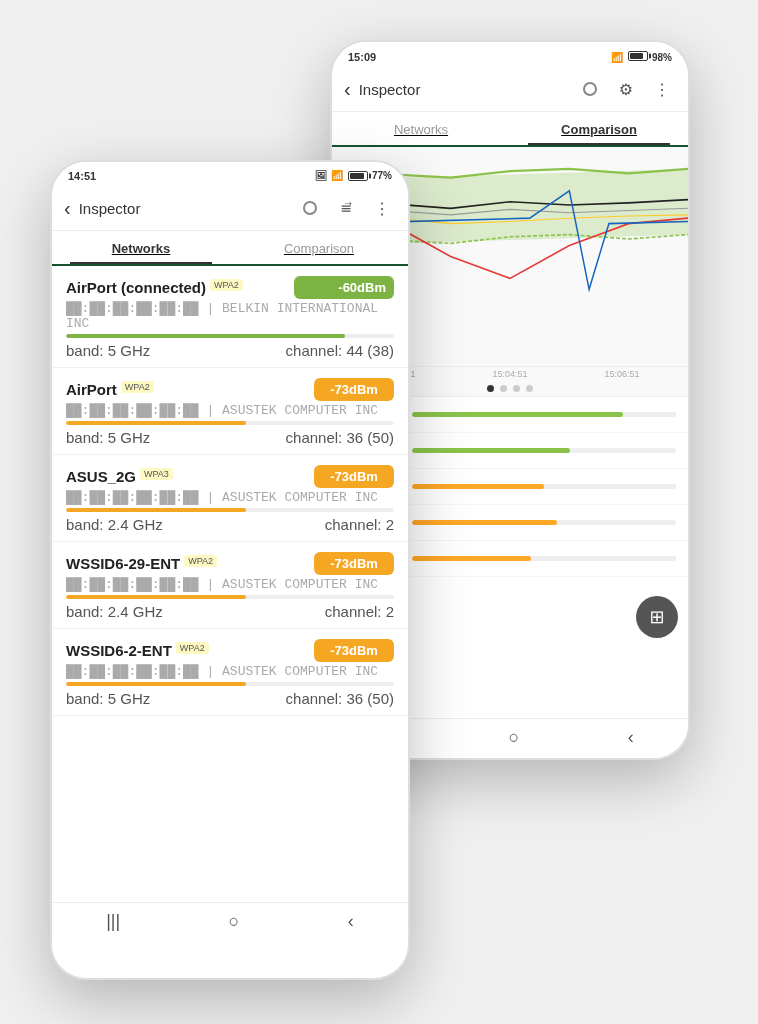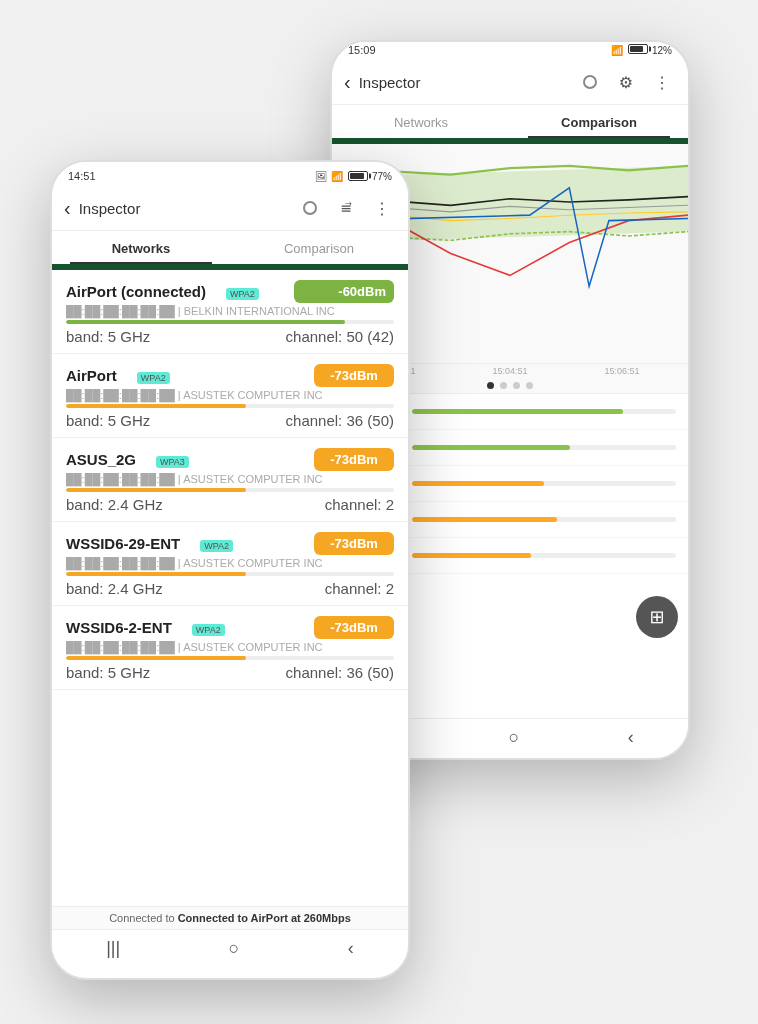--- a/index.html
+++ b/index.html
@@ -46,24 +46,24 @@
       top: 160px;
       left: 50px;
       z-index: 2;
       border: 2px solid #ddd;
     }
 
     
     .status-bar {
       display: flex;
       justify-content: space-between;
-      align-items: center;
-      padding: 2px 16px 4px;
+      align-items: flex-start;
+      padding: 9px 16px 4px;
       font-size: 11px;
-      font-weight: 400;
+      font-weight: 700;
       background: #fff;
       color: #333;
     }
     .status-icons {
       display: flex;
       align-items: center;
       gap: 4px;
       font-size: 10px;
     }
     .battery-bar {
@@ -128,21 +128,22 @@
       height: 14px;
       border-radius: 50%;
       border: 2px solid #888;
       background: transparent;
     }
 
     
     .tab-bar {
       display: flex;
       background: #fff;
-      border-bottom: 6px solid #14532d;
+      border-bottom: 2px solid #14532d;
+      text-decoration: underline;
     }
     .tab {
       flex: 1;
       text-align: center;
       padding: 10px 0 8px;
       font-size: 13px;
       color: #999;
       position: relative;
     }
     .tab.active {
@@ -172,30 +173,30 @@
     }
 
     .network-row1 {
       display: flex;
       align-items: center;
       justify-content: space-between;
       margin-bottom: 2px;
     }
     .network-name-wrap {
       display: flex;
-      align-items: flex-end;
-      gap: 20px;
+      align-items: flex-start;
+      gap: 4px;
     }
     .network-name {
       font-size: 15px;
       font-weight: 600;
       color: #222;
     }
     .wpa-badge {
-      background: #5eead4;
+      background: #fef9c3;
       color: #555;
       font-size: 9px;
       padding: 1px 4px;
       border-radius: 3px;
     }
     .signal-badge {
       background: #f5a623;
       color: #fff;
       font-size: 13px;
       font-weight: 700;
@@ -203,23 +204,24 @@
       border-radius: 6px;
       min-width: 80px;
       text-align: center;
     }
     .signal-badge.green {
       background: #7cb342;
       padding-left: 44px;
     }
 
     .mac-row {
-      font-size: 11px;
+      font-size: 13px;
       color: #aaa;
       margin-bottom: 3px;
+      font-family: Liberation Mono, monospace;
     }
 
     .signal-bar-wrap {
       margin-bottom: 4px;
     }
     .signal-bar-bg {
       height: 4px;
       background: #eee;
       border-radius: 2px;
       overflow: hidden;
@@ -376,21 +378,21 @@
 
   <div class="phone phone-back">
 
     <div class="status-bar status-bar-back">
       <span>15:09</span>
       <div class="status-icons">
         <span>📶</span>
         <span>
           <span class="battery-bar"><span class="battery-fill" style="width:75%"></span></span>
         </span>
-        <span>12%</span>
+        <span>98%</span>
       </div>
     </div>
 
     <div class="app-bar">
       <span class="back-arrow">‹</span>
       <span class="app-title">Inspector</span>
       <div class="app-bar-icon">
           <div class="record-btn"></div>
         </div>
       <div class="app-bar-icon">⚙</div>
@@ -549,21 +551,21 @@
           <span class="signal-badge green">-60dBm</span>
         </div>
         <div class="mac-row">██:██:██:██:██:██ | BELKIN INTERNATIONAL INC</div>
         <div class="signal-bar-wrap">
           <div class="signal-bar-bg">
               <div class="signal-bar-fill green-fill" style="width:85%"></div>
             </div>
         </div>
         <div class="band-row">
           <span class="band-label">band: <span>5 GHz</span></span>
-          <span>channel: <span>50 (42)</span></span>
+          <span>channel: <span>44 (38)</span></span>
         </div>
       </div>
 
       <div class="network-item">
         <div class="network-row1">
           <div class="network-name-wrap">
             <span class="network-name">AirPort</span>
             <span class="wpa-badge">WPA2</span>
           </div>
           <span class="signal-badge">-73dBm</span>
@@ -635,23 +637,20 @@
             </div>
         </div>
         <div class="band-row">
           <span class="band-label">band: <span>5 GHz</span></span>
           <span>channel: <span>36 (50)</span></span>
         </div>
       </div>
 
     </div>
 
-    <div class="bottom-status">
-      Connected to <span>Connected to AirPort at 260Mbps</span>
-    </div>
 
     <div class="nav-bar">
       <span class="nav-icon">|||</span>
       <span class="nav-icon">○</span>
       <span class="nav-icon">‹</span>
     </div>
   </div>
 
 </div>
 

